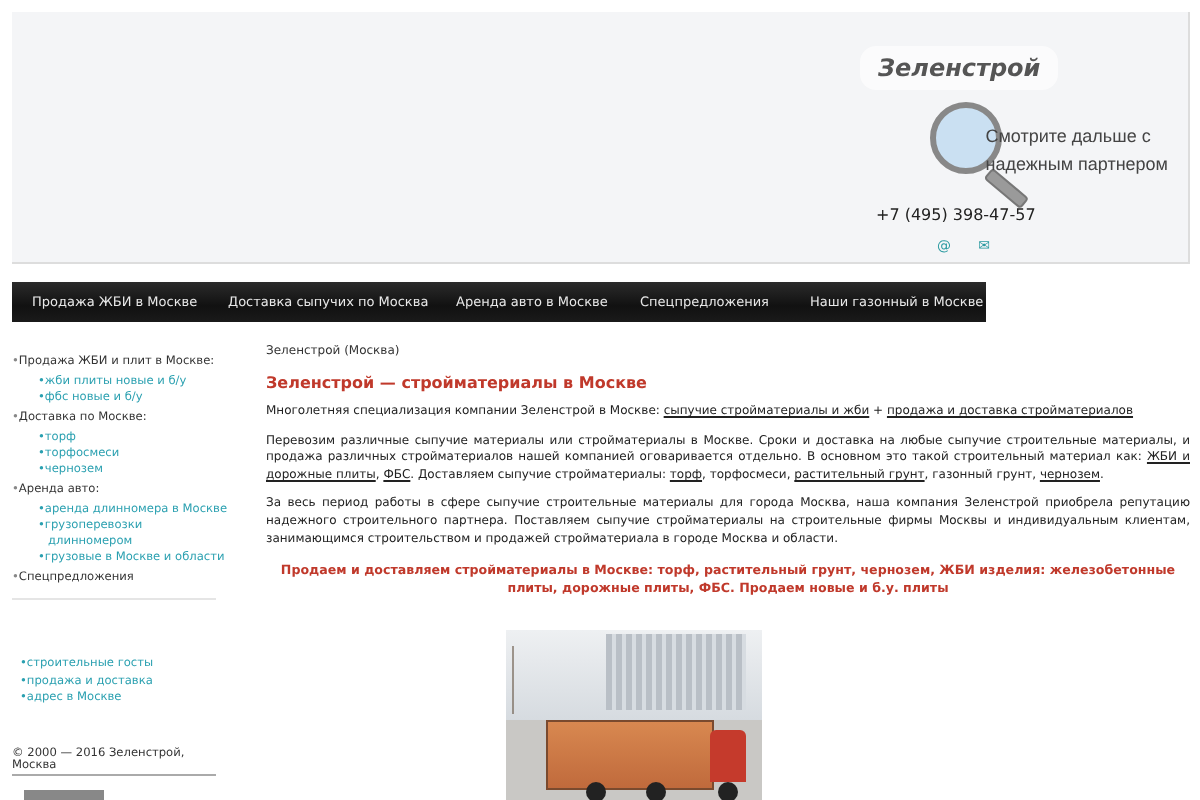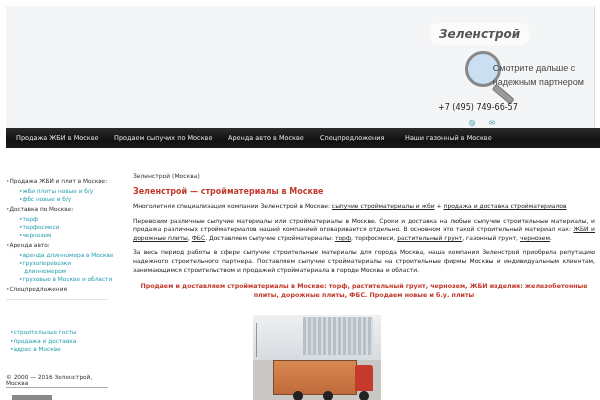--- a/index.html
+++ b/index.html
@@ -5,21 +5,21 @@
   html, body { margin:0; padding:0; }
   body { width:600px; height:400px; overflow:hidden; background:#ffffff; font-family:"DejaVu Sans", sans-serif; color:#222; position:relative; }
   .header { position:absolute; left:6px; top:6px; width:589px; height:126px; background:#f4f5f7; border-right:1px solid #ddd; border-bottom:1px solid #ddd; box-sizing:border-box; }
   .brand { position:absolute; left:430px; top:23px; padding:4px 9px; background:#fbfbfc; border-radius:8px; font-family:"DejaVu Sans", sans-serif; font-weight:bold; font-size:12px; color:#555;font-style:italic; }
   .slogan { position:absolute; right:16px; top:61px; font-family:"Liberation Sans", sans-serif; font-size:9px; line-height:14px; color:#444; }
   .magnifier { position:absolute; left:465px; top:51px; width:30px; height:30px; border:3px solid #888; border-radius:50%; background:rgba(150,200,235,0.45); }
   .magnifier-handle { position:absolute; left:494px; top:83px; width:22px; height:5px; background:#9a9a9a; border:1px solid #777; transform:rotate(40deg); transform-origin:left center; border-radius:2px; }
   .phone { position:absolute; left:438px; top:103px; font-family:"DejaVu Sans", sans-serif; font-size:8px; color:#222; }
   .contact-icons { position:absolute; left:467px; top:119px; display:flex; gap:10px; }
   .contact-icons span { font-size:7px; color:#2a9aa0; display:inline-block; width:10px; text-align:center; }
-  .nav { position:absolute; left:6px; top:128px; width:594px; height:20px; background:linear-gradient(#2b2b2b,#111 60%,#1a1a1a); display:flex; align-items:center; }
+  .nav { position:absolute; left:6px; top:141px; width:487px; height:20px; background:linear-gradient(#2b2b2b,#111 60%,#1a1a1a); display:flex; align-items:center; }
   .nav a { color:#e8e8e8; font-family:"DejaVu Sans", sans-serif; font-size:6.5px; text-decoration:none; white-space:nowrap; position:absolute; top:6px; }
   .sidebar { position:absolute; left:6px; top:175px; width:108px; font-family:"DejaVu Sans", sans-serif; font-size:5.8px; line-height:8px; }
   .sidebar .cat { color:#333; margin:2px 0 2px 0; }
   .sidebar .cat::before { content:"\2022 "; color:#888; }
   .sidebar .sub { color:#2aa0b0; margin-left:13px; padding-left:5px; text-indent:-5px; }
   .sidebar .sub::before { content:"\2022 "; }
   .sidebar .divider { border-top:1px solid #e5e5e5; margin:6px 0 0 0; width:102px; }
   .links2 { position:absolute; left:10px; top:328px; font-family:"DejaVu Sans", sans-serif; font-size:5.8px; line-height:8.5px; color:#2aa0b0; }
   .links2 div::before { content:"\2022 "; }
   .footer { position:absolute; left:6px; top:374px; font-family:"DejaVu Sans", sans-serif; font-size:5.8px; color:#333; border-bottom:1px solid #aaa; padding-bottom:1px; width:102px; }
@@ -43,29 +43,29 @@
 <body>
 
 <div class="header"></div>
 <div class="brand">Зеленстрой</div>
 <div class="magnifier"></div>
 <div class="magnifier-handle"></div>
 <div class="slogan">
   <div>Смотрите дальше с</div>
   <div>надежным партнером</div>
 </div>
-<div class="phone">+7 (495) 749-66-57</div>
+<div class="phone">+7 (495) 398-47-57</div>
 <div class="contact-icons">
   <span>@</span>
   <span>✉</span>
 </div>
 
 <div class="nav">
   <a style="left:10px">Продажа ЖБИ в Москве</a>
-  <a style="left:108px">Продаем сыпучих по Москве</a>
+  <a style="left:108px">Доставка сыпучих по Москва</a>
   <a style="left:222px">Аренда авто в Москве</a>
   <a style="left:314px">Спецпредложения</a>
   <a style="left:399px">Наши газонный в Москве</a>
 </div>
 
 <div class="sidebar">
   <div class="cat">Продажа ЖБИ и плит в Москве:</div>
   <div class="sub">жби плиты новые и б/у</div>
   <div class="sub">фбс новые и б/у</div>
   <div class="cat">Доставка по Москве:</div>

